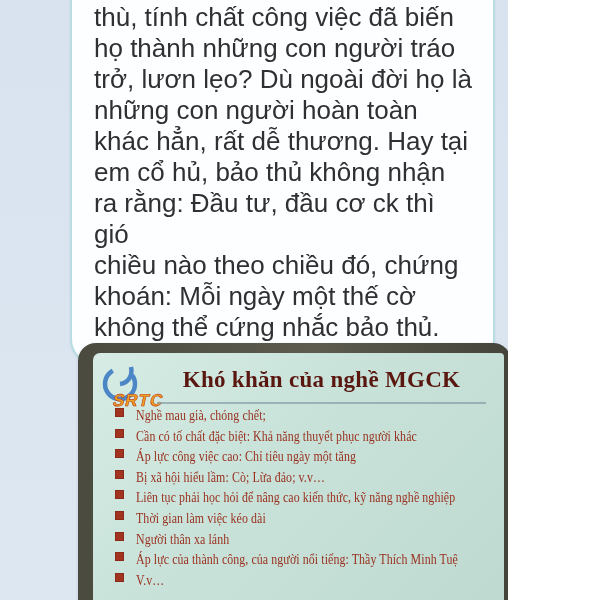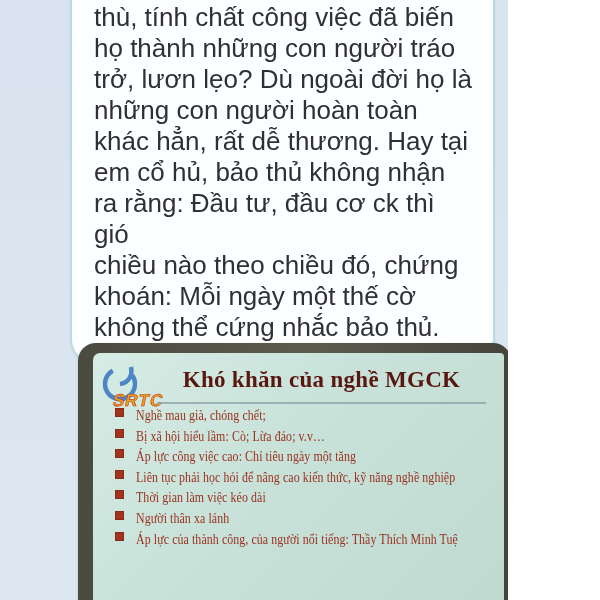--- a/index.html
+++ b/index.html
@@ -132,29 +132,33 @@
       <div class="slide-title">Khó khăn của nghề MGCK</div>
 
       <div class="slide-rule"></div>
 
       <div class="bullet-list">
         <div class="bullet-row">
           <span class="bullet-sq"></span>
           <span class="bullet-txt">Nghề mau già, chóng chết;</span>
         </div>
 
-
         <div class="bullet-row">
           <span class="bullet-sq"></span>
-          <span class="bullet-txt">Bị xã hội hiểu lầm: Cò; Lừa đảo; v.v…</span>
+          <span class="bullet-txt">Cần có tố chất đặc biệt: Khả năng thuyết phục người khác</span>
         </div>
 
         <div class="bullet-row">
           <span class="bullet-sq"></span>
           <span class="bullet-txt">Áp lực công việc cao: Chỉ tiêu ngày một tăng</span>
+        </div>
+
+        <div class="bullet-row">
+          <span class="bullet-sq"></span>
+          <span class="bullet-txt">Bị xã hội hiểu lầm: Cò; Lừa đảo; v.v…</span>
         </div>
 
         <div class="bullet-row">
           <span class="bullet-sq"></span>
           <span class="bullet-txt">Liên tục phải học hỏi để nâng cao kiến thức, kỹ năng nghề nghiệp</span>
         </div>
 
         <div class="bullet-row">
           <span class="bullet-sq"></span>
           <span class="bullet-txt">Thời gian làm việc kéo dài</span>
@@ -163,20 +167,24 @@
         <div class="bullet-row">
           <span class="bullet-sq"></span>
           <span class="bullet-txt">Người thân xa lánh</span>
         </div>
 
         <div class="bullet-row">
           <span class="bullet-sq"></span>
           <span class="bullet-txt">Áp lực của thành công, của người nổi tiếng: Thầy Thích Minh Tuệ</span>
         </div>
 
+        <div class="bullet-row">
+          <span class="bullet-sq"></span>
+          <span class="bullet-txt">V.v…</span>
+        </div>
       </div>
 
     </div>
   </div>
 
   <button class="share-btn">
     <svg width="28" height="25" viewBox="0 0 32 28">
       <path d="M3 25 C4 15 10 9 18 9 L18 2 L30 13 L18 24 L18 17 C11 17 6 20 3 25 Z" fill="#161616"></path>
     </svg>
   </button>

